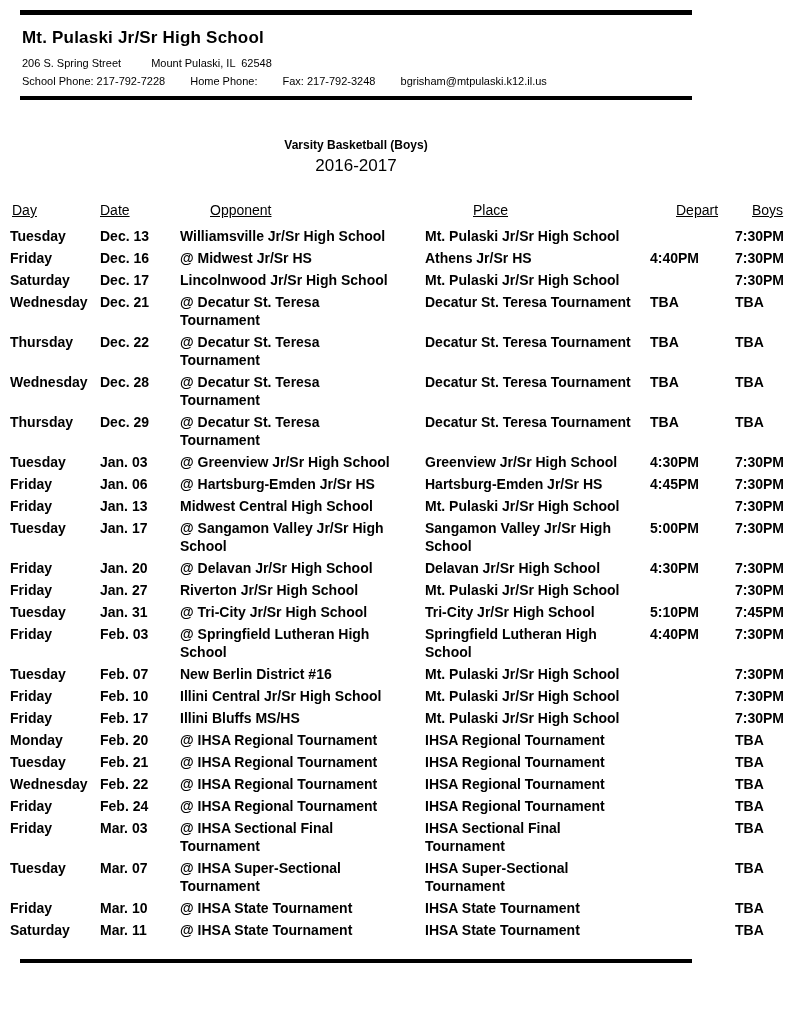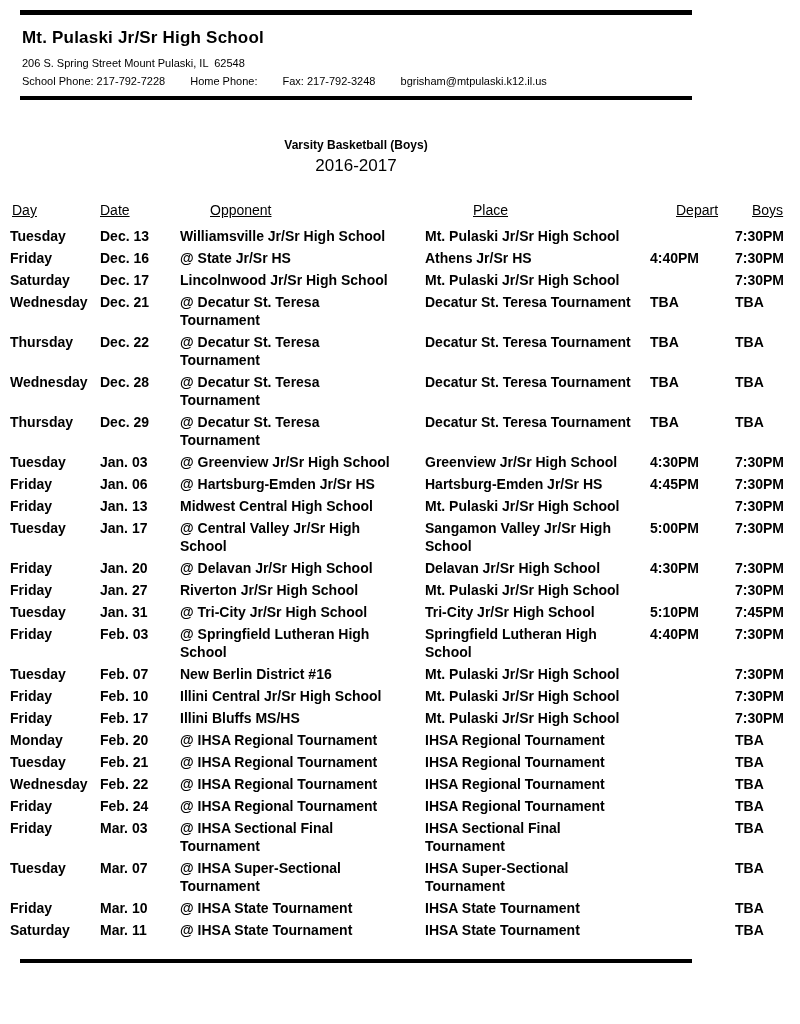--- a/index.html
+++ b/index.html
@@ -14,21 +14,21 @@
   .page { width: 712px; padding-top: 10px; }
 
   .rule { height: 5px; background: #000; margin: 0 20px; }
   .rule-mid { height: 4px; margin-top: 9px; }
   .rule-bottom { height: 4px; margin-top: 18px; }
 
   .letterhead { margin: 13px 22px 0; }
   .school-name { font-size: 17px; font-weight: bold; letter-spacing: 0.2px; }
   .address-line { margin-top: 9px; font-size: 11px; }
   .address-line span { white-space: pre; }
-  .address-line .gap { margin-left: 0; }
+  .address-line .gap { margin-left: 27px; }
   .contact-line { margin-top: 6px; font-size: 11px; }
   .contact-line span { margin-right: 22px; white-space: pre; }
 
   .doc-title { margin-top: 38px; text-align: center; font-size: 12px; font-weight: bold; }
   .doc-season { margin-top: 4px; text-align: center; font-size: 17px; }
 
   table.schedule {
     margin: 26px 10px 0;
     width: 780px;
     border-collapse: collapse;
@@ -107,21 +107,21 @@
           <td class="col-day">Tuesday</td>
           <td class="col-date">Dec. 13</td>
           <td class="col-opponent">Williamsville Jr/Sr High School</td>
           <td class="col-place">Mt. Pulaski Jr/Sr High School</td>
           <td class="col-depart"></td>
           <td class="col-time">7:30PM</td>
         </tr>
         <tr>
           <td class="col-day">Friday</td>
           <td class="col-date">Dec. 16</td>
-          <td class="col-opponent">@ State Jr/Sr HS</td>
+          <td class="col-opponent">@ Midwest Jr/Sr HS</td>
           <td class="col-place">Athens Jr/Sr HS</td>
           <td class="col-depart">4:40PM</td>
           <td class="col-time">7:30PM</td>
         </tr>
         <tr>
           <td class="col-day">Saturday</td>
           <td class="col-date">Dec. 17</td>
           <td class="col-opponent">Lincolnwood Jr/Sr High School</td>
           <td class="col-place">Mt. Pulaski Jr/Sr High School</td>
           <td class="col-depart"></td>
@@ -183,21 +183,21 @@
           <td class="col-day">Friday</td>
           <td class="col-date">Jan. 13</td>
           <td class="col-opponent">Midwest Central High School</td>
           <td class="col-place">Mt. Pulaski Jr/Sr High School</td>
           <td class="col-depart"></td>
           <td class="col-time">7:30PM</td>
         </tr>
         <tr>
           <td class="col-day">Tuesday</td>
           <td class="col-date">Jan. 17</td>
-          <td class="col-opponent">@ Central Valley Jr/Sr High
+          <td class="col-opponent">@ Sangamon Valley Jr/Sr High
 School</td>
           <td class="col-place">Sangamon Valley Jr/Sr High
 School</td>
           <td class="col-depart">5:00PM</td>
           <td class="col-time">7:30PM</td>
         </tr>
         <tr>
           <td class="col-day">Friday</td>
           <td class="col-date">Jan. 20</td>
           <td class="col-opponent">@ Delavan Jr/Sr High School</td>

